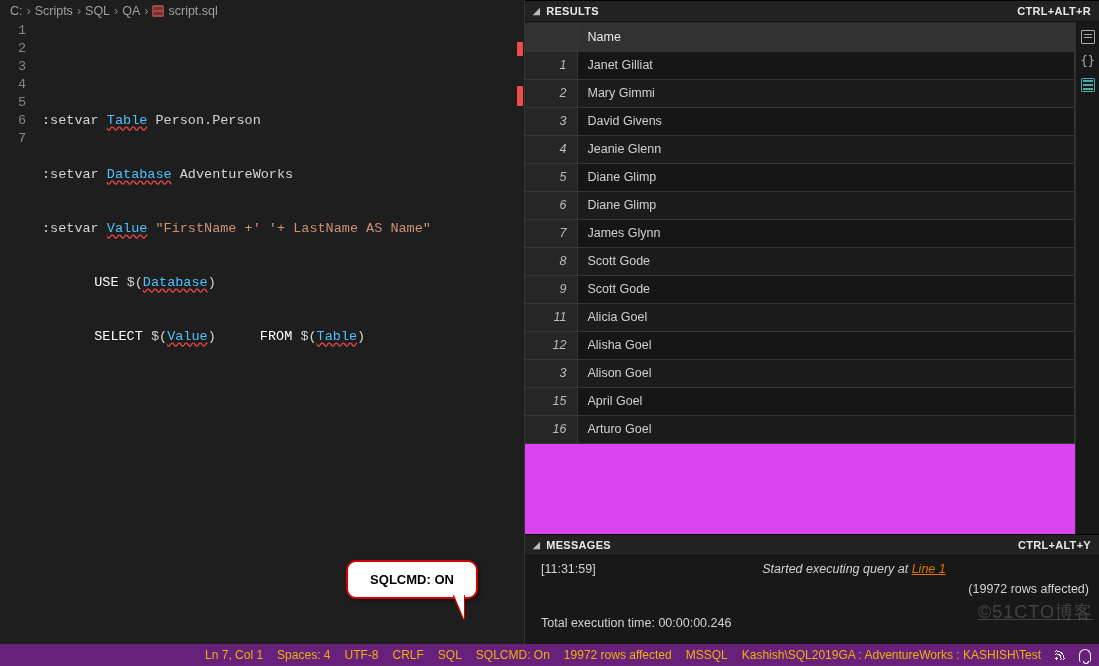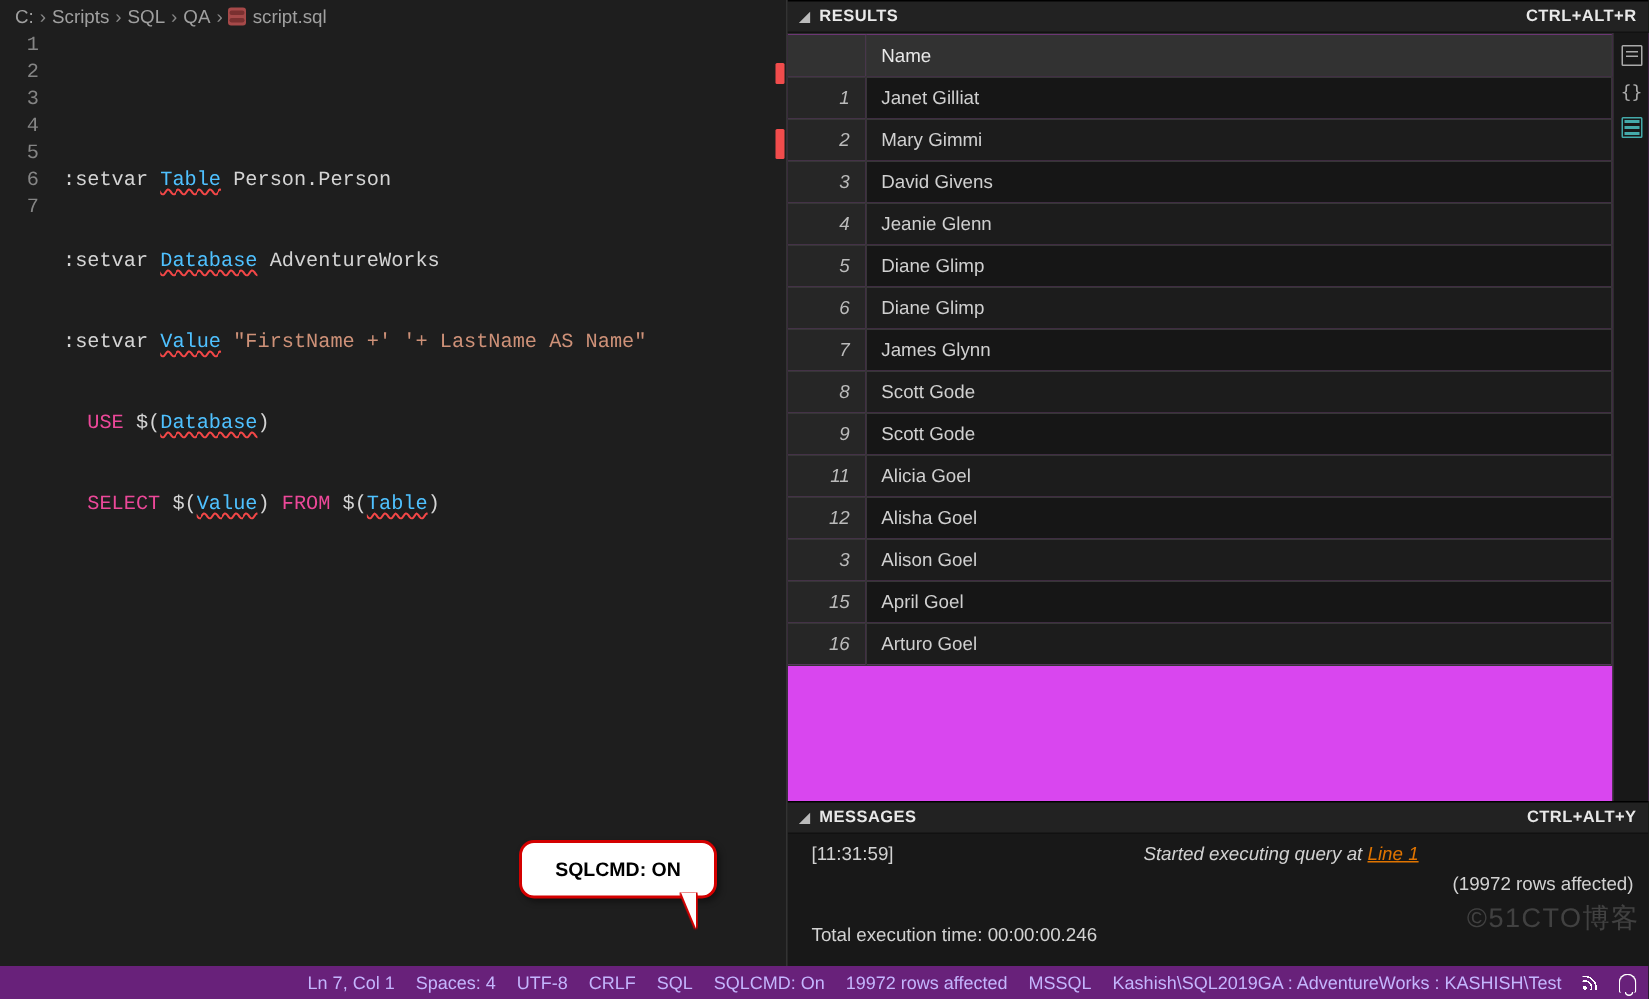--- a/index.html
+++ b/index.html
@@ -66,21 +66,21 @@
   }
   .gutter {
     width: 42px;
     text-align: right;
     color: #858585;
     padding-right: 16px;
   }
   .gutter div { height: 18px; }
   .code { flex: 1; position: relative; padding-right: 4px; }
   .code .ln { height: 18px; font-family: Liberation Mono, monospace; }
-  .tok-kw    { color: #ec4899; }
+  .tok-kw    { color: #ffffff; margin-left: 36px; }
   .tok-name  { color: #4fc1ff; }
   .tok-str   { color: #ce9178; }
   .tok-op    { color: #d4d4d4; }
   .wavy {
     text-decoration: underline;
     text-decoration-style: wavy;
     text-decoration-color: #f44747;
     text-underline-offset: 2px;
   }
   .overview-ruler {
@@ -226,27 +226,28 @@
   .msg-left-indent { text-align: left; margin-top: 20px; }
 
   
   .watermark {
     position: absolute;
     right: 6px; bottom: 20px;
     color: rgba(255,255,255,.18);
     font-size: 18px;
     letter-spacing: 1px;
     pointer-events: none;
+    text-decoration: underline;
   }
 
   
   .status {
     height: 22px;
     background: #68217a;
-    color: #c4b5fd;
+    color: #eab308;
     display: flex;
     align-items: center;
     font-size: 12px;
     padding: 0 8px;
     gap: 14px;
   }
   .status .seg { white-space: nowrap; }
   .status .grow { flex: 1; }
   .st-icon {
     width: 14px; height: 14px; display:inline-block; vertical-align:middle;

